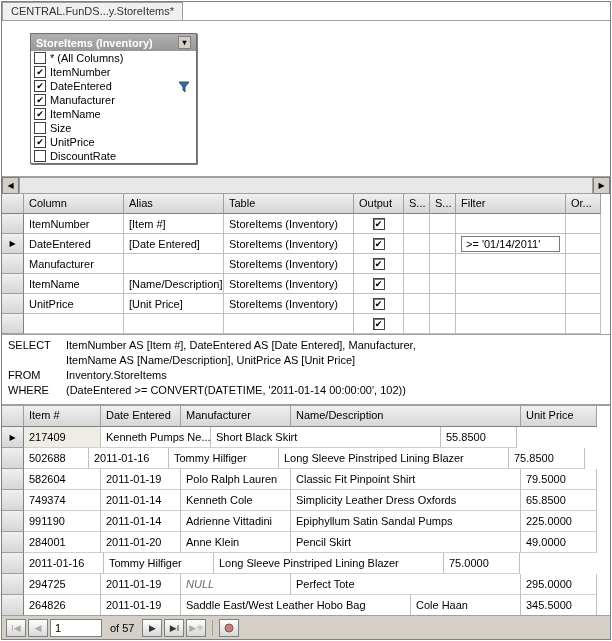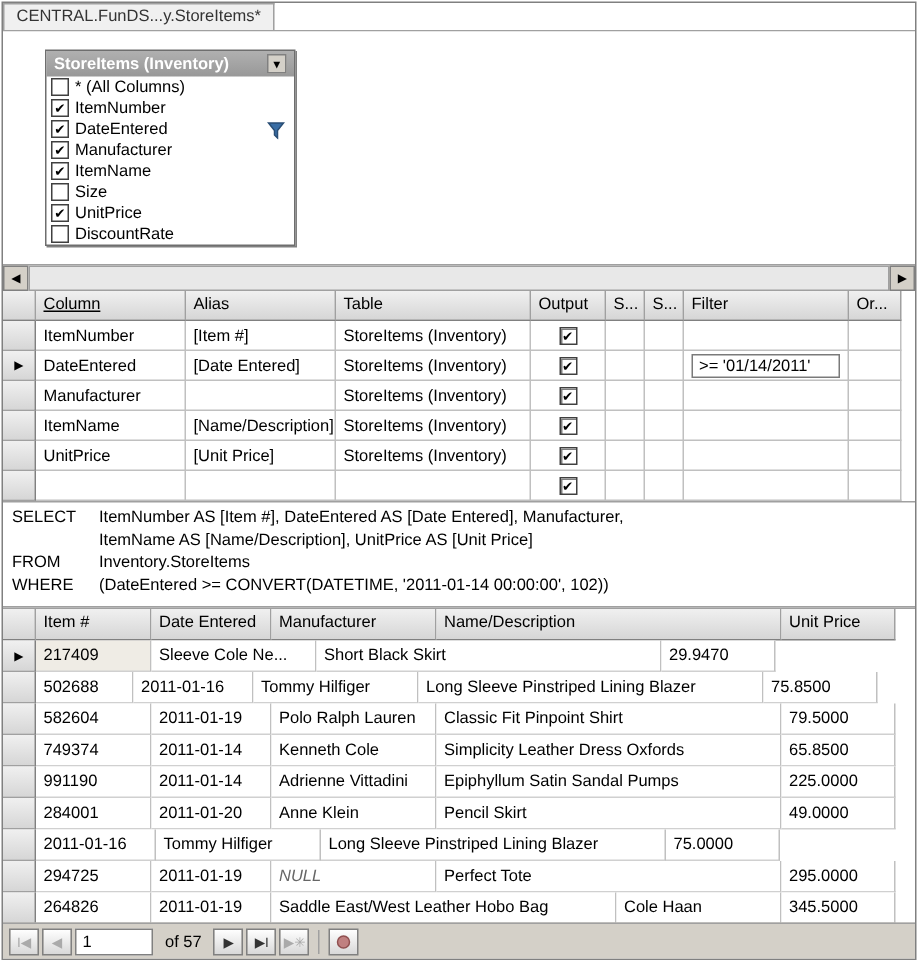--- a/index.html
+++ b/index.html
@@ -118,21 +118,21 @@
 
   <div class="hscroll">
     <div class="sq">◀</div>
     <div class="htrack"></div>
     <div class="sq">▶</div>
   </div>
 
   <div class="grid" id="criteria-grid">
       <div class="grow">
         <div class="ghead" style="width: 22px;"></div>
-        <div class="ghead" style="width: 100px; text-decoration: underline;">Column</div>
+        <div class="ghead" style="width: 100px;">Column</div>
         <div class="ghead" style="width: 100px;">Alias</div>
         <div class="ghead" style="width: 130px;">Table</div>
         <div class="ghead" style="width: 50px;">Output</div>
         <div class="ghead" style="width: 26px;">S...</div>
         <div class="ghead" style="width: 26px;">S...</div>
         <div class="ghead" style="width: 110px;">Filter</div>
         <div class="ghead" style="width: 35px;">Or...</div>
       </div>
       <div class="grow">
         <div class="rowhead" style="width: 22px;"></div>
@@ -228,23 +228,23 @@
         <div class="ghead" style="width: 22px;"></div>
         <div class="ghead" style="width: 77px;">Item #</div>
         <div class="ghead" style="width: 80px;">Date Entered</div>
         <div class="ghead" style="width: 110px;">Manufacturer</div>
         <div class="ghead" style="width: 230px;">Name/Description</div>
         <div class="ghead" style="width: 76px;">Unit Price</div>
       </div>
       <div class="grow">
         <div class="rowhead sel" style="width: 22px;"></div>
         <div class="gcell shade" style="width: 77px;">217409</div>
-        <div class="gcell" style="width: 110px;">Sleeve Cole Ne...</div>
+        <div class="gcell" style="width: 110px;">Kenneth Pumps Ne...</div>
         <div class="gcell" style="width: 230px;">Short Black Skirt</div>
-        <div class="gcell" style="width: 76px;">29.9470</div>
+        <div class="gcell" style="width: 76px;">55.8500</div>
       </div>
       <div class="grow">
         <div class="rowhead" style="width: 22px;"></div>
         <div class="gcell" style="width: 65px;">502688</div>
         <div class="gcell" style="width: 80px;">2011-01-16</div>
         <div class="gcell" style="width: 110px;">Tommy Hilfiger</div>
         <div class="gcell" style="width: 230px;">Long Sleeve Pinstriped Lining Blazer</div>
         <div class="gcell" style="width: 76px;">75.8500</div>
       </div>
       <div class="grow">

